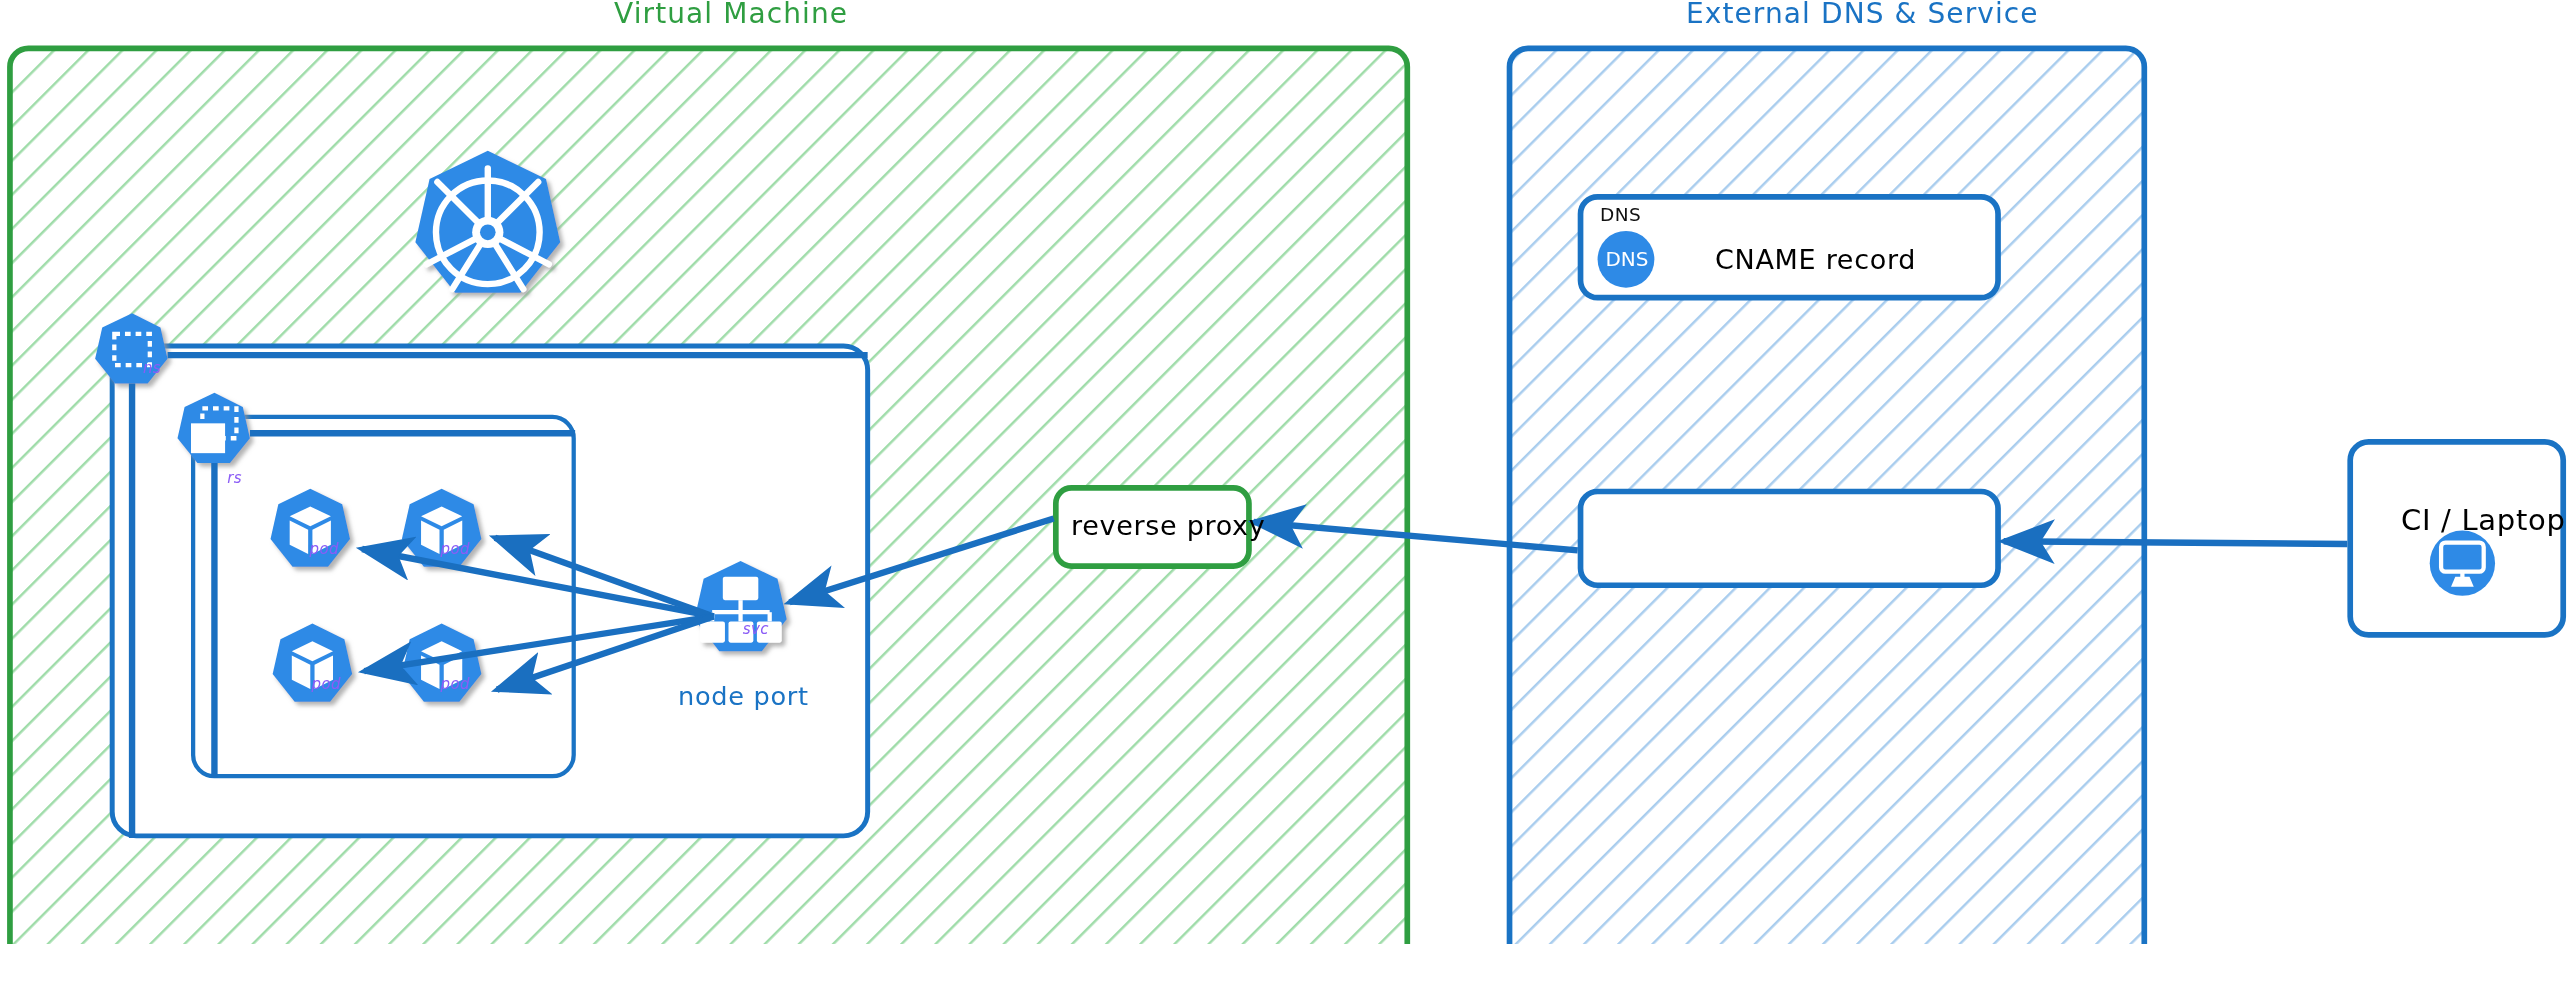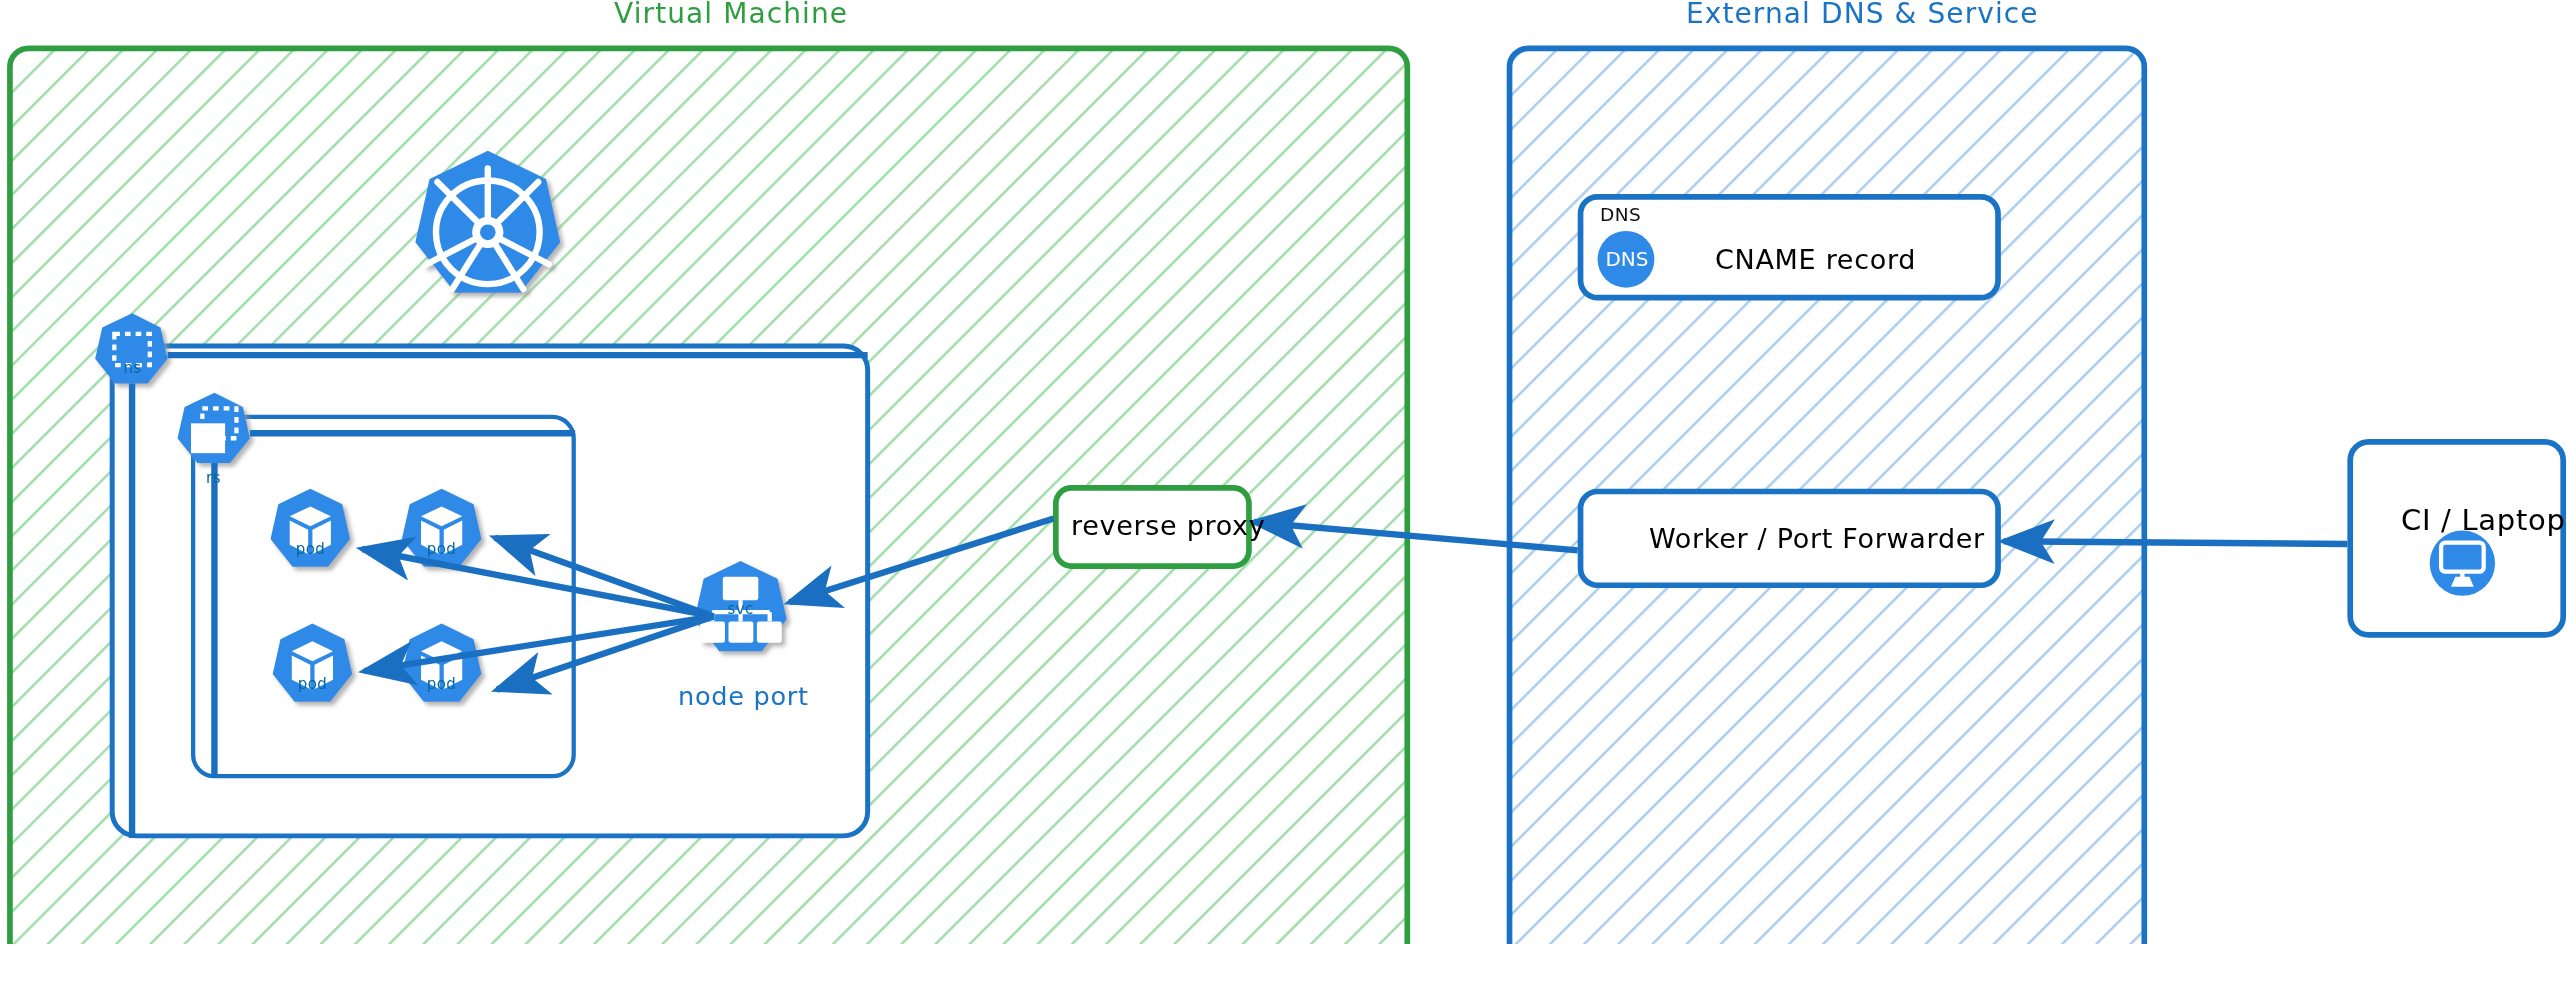--- a/index.html
+++ b/index.html
@@ -48,24 +48,25 @@
   .node-text-blue  { color: #000000; }
 
   .badge-label {
     font-size: 15.6px;
     color: #111111;
     letter-spacing: 0.4px;
   }
   .k8s-sublabel {
     position: absolute;
     font-size: 15px;
-    color: #0369a1;
+    color: #8b5cf6;
     letter-spacing: 0.4px;
-    text-align: center;
+    text-align: right;
     pointer-events: none;
+    font-style: italic;
   }
   .nodeport-text {
     font-size: 25.6px;
     color: #1a73c4;
     letter-spacing: 0.7px;
   }
 </style>
 </head>
 <body>
 
@@ -217,30 +218,29 @@
 
   <div class="k8s-sublabel" style="left:104px; top:359px; width:57px;">ns</div>
 
   <div class="k8s-sublabel" style="left:185px; top:438px; width:57px;margin-top:31px;">rs</div>
 
   <div class="k8s-sublabel" style="left:282px; top:540px; width:57px;">pod</div>
   <div class="k8s-sublabel" style="left:413px; top:540px; width:57px;">pod</div>
   <div class="k8s-sublabel" style="left:284px; top:675px; width:57px;">pod</div>
   <div class="k8s-sublabel" style="left:413px; top:675px; width:57px;">pod</div>
 
-  <div class="k8s-sublabel" style="left:712px; top:600px; width:57px;">svc</div>
+  <div class="k8s-sublabel" style="left:712px; top:620px; width:57px;">svc</div>
 
   <div class="lbl hand nodeport-text" style="left:678px; top:665px;margin-top:16px;">node port</div>
 
   <div class="lbl hand node-text node-text-green" style="left:1071px; top:510px;">reverse proxy</div>
 
   <div class="lbl hand badge-label" style="left:1600px; top:204px; font-size:18.5px;">DNS</div>
 
   <div class="lbl" style="left:1602px; top:247px; width:50px; text-align:center; color:#ffffff; font-size:20px;">DNS</div>
 
   <div class="lbl hand node-text node-text-blue" style="left:1715px; top:244px;">CNAME record</div>
 
-  <div class="lbl hand node-text node-text-blue" style="left:1649px; top:523px;">Worker / Port Forwarder</div>
 
   <div class="lbl hand node-text node-text-blue" style="left:2401px; top:503px; font-size:29px;">CI / Laptop</div>
 
 </div>
 
 
 </body></html>

